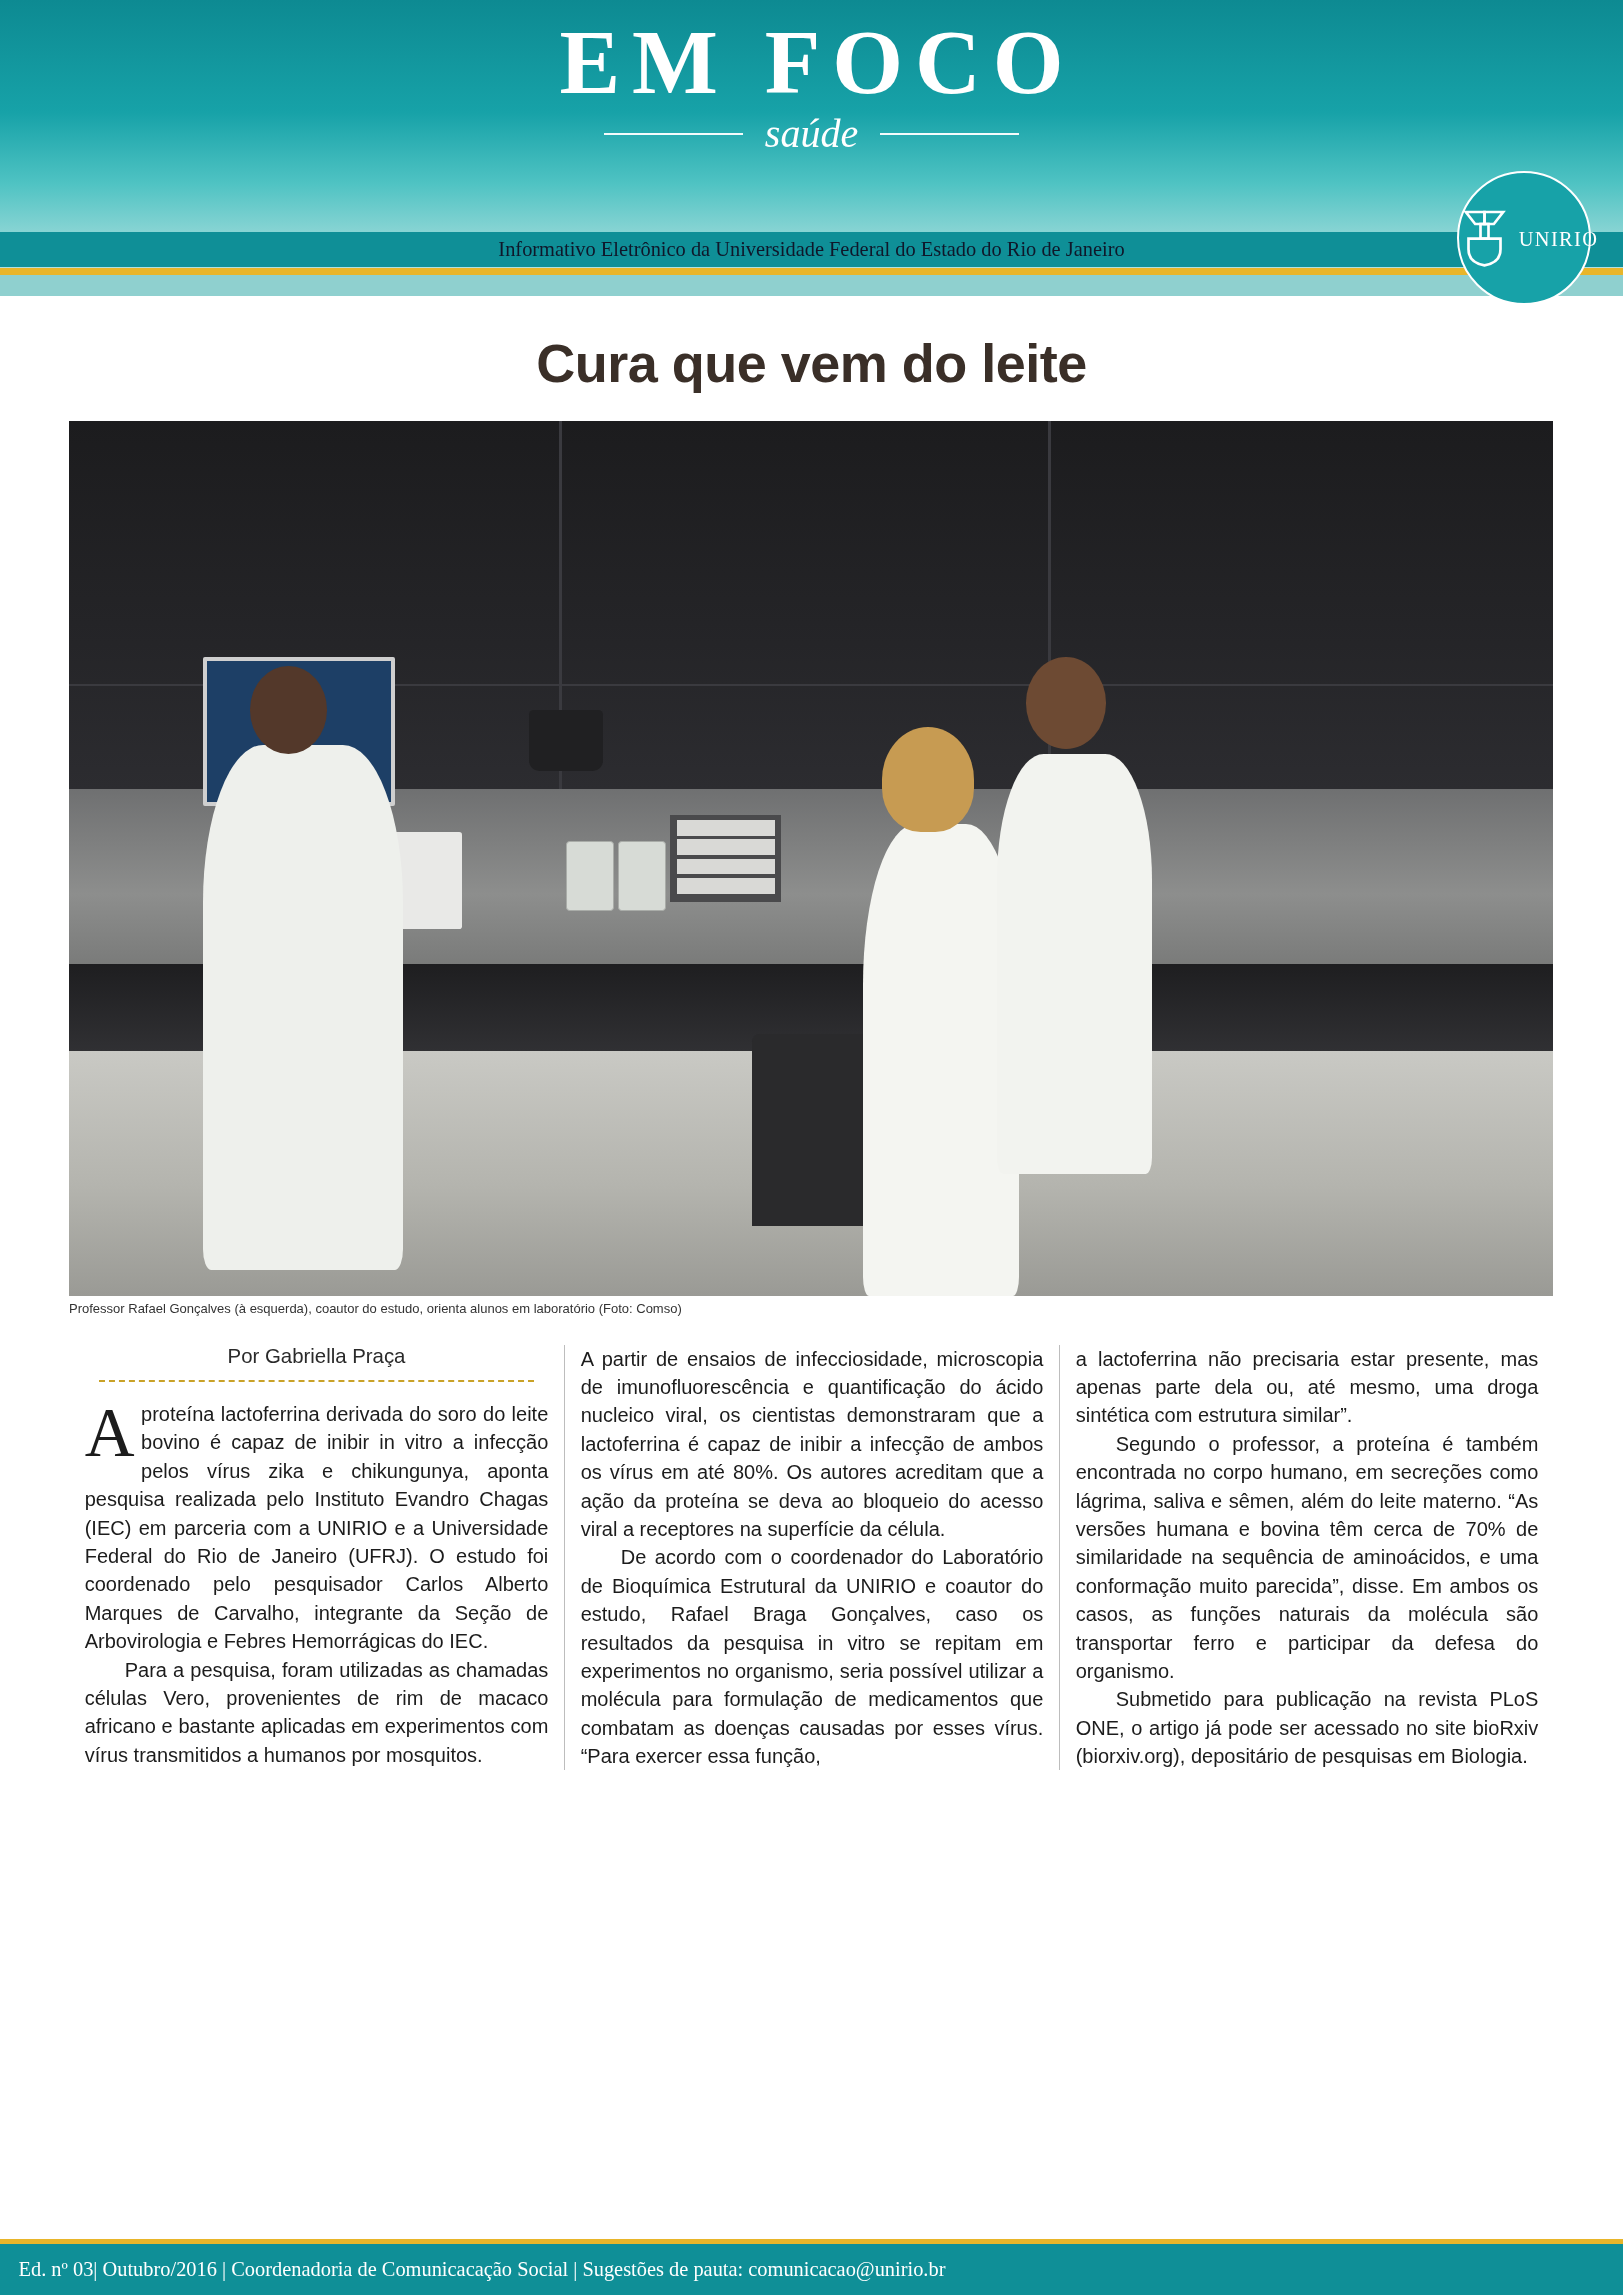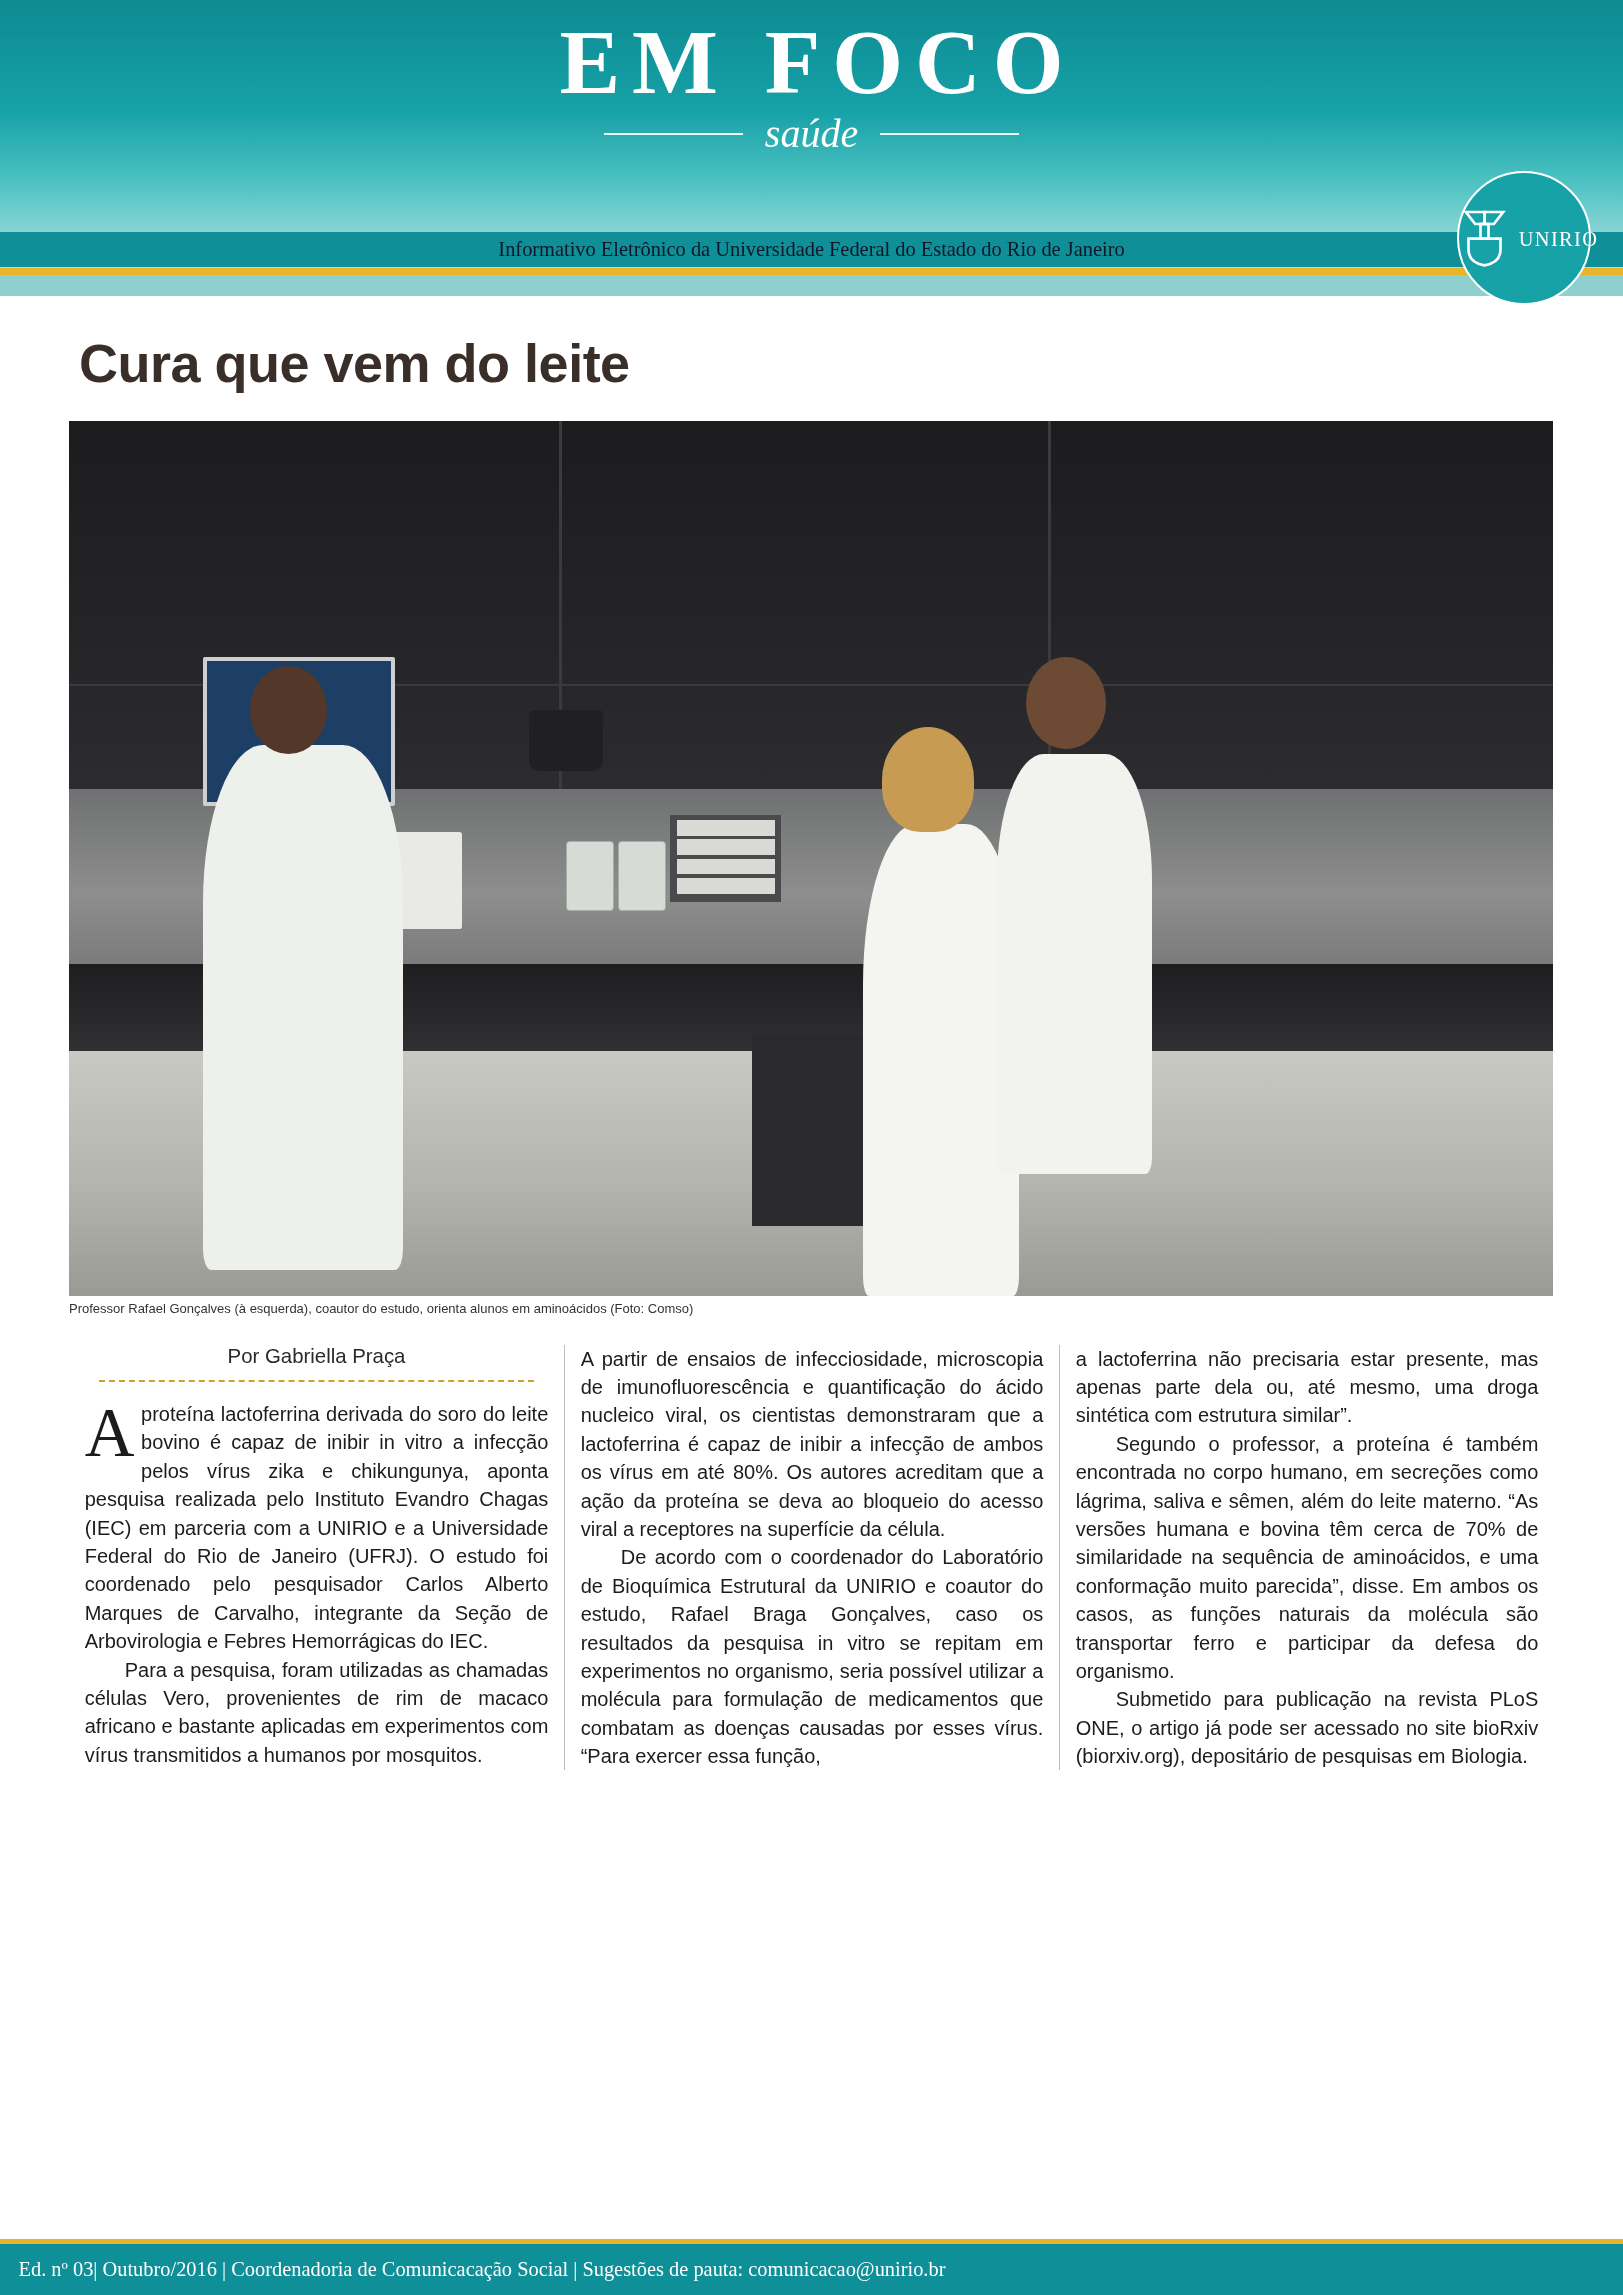--- a/index.html
+++ b/index.html
@@ -109,21 +109,21 @@
     color: #ffffff;
     font-family: "Liberation Serif", serif;
     font-size: 20.4px;
     letter-spacing: 1.4px;
     margin-top: 2.8px;
   }
 
   
   .article-head {
     padding: 36px 79px 0 79px;
-    text-align: left;
+    text-align: center;
   }
   .headline {
     font-family: "Liberation Sans", sans-serif;
     font-weight: bold;
     font-size: 54px;
     color: #3a2f28;
     letter-spacing: -0.5px;
     margin: 0;
   }
   .standfirst {
@@ -314,21 +314,21 @@
         <span style="top:72%"></span>
     </div>
     <div class="ph-stool"></div>
     <div class="ph-person ph-coat1"></div>
     <div class="ph-head1"></div>
     <div class="ph-person ph-coat2"></div>
     <div class="ph-head2"></div>
     <div class="ph-person ph-coat3"></div>
     <div class="ph-head3"></div>
   </div>
-  <figcaption class="photo-caption">Professor Rafael Gonçalves (à esquerda), coautor do estudo, orienta alunos em aminoácidos (Foto: Comso)</figcaption>
+  <figcaption class="photo-caption">Professor Rafael Gonçalves (à esquerda), coautor do estudo, orienta alunos em laboratório (Foto: Comso)</figcaption>
 </figure>
 
 <section class="columns">
 
   <div class="col">
     <div class="byline">Por Gabriella Praça</div>
     <div class="dash-rule"></div>
     <p class="body first">
       <span class="dropcap">A</span><span>proteína lactoferrina derivada do soro do leite bovino é capaz de inibir in vitro a infecção pelos vírus zika e chikungunya, aponta pesquisa realizada pelo Instituto Evandro Chagas (IEC) em parceria com a UNIRIO e a Universidade Federal do Rio de Janeiro (UFRJ). O estudo foi coordenado pelo pesquisador Carlos Alberto Marques de Carvalho, integrante da Seção de Arbovirologia e Febres Hemorrágicas do IEC.</span>
     </p>

